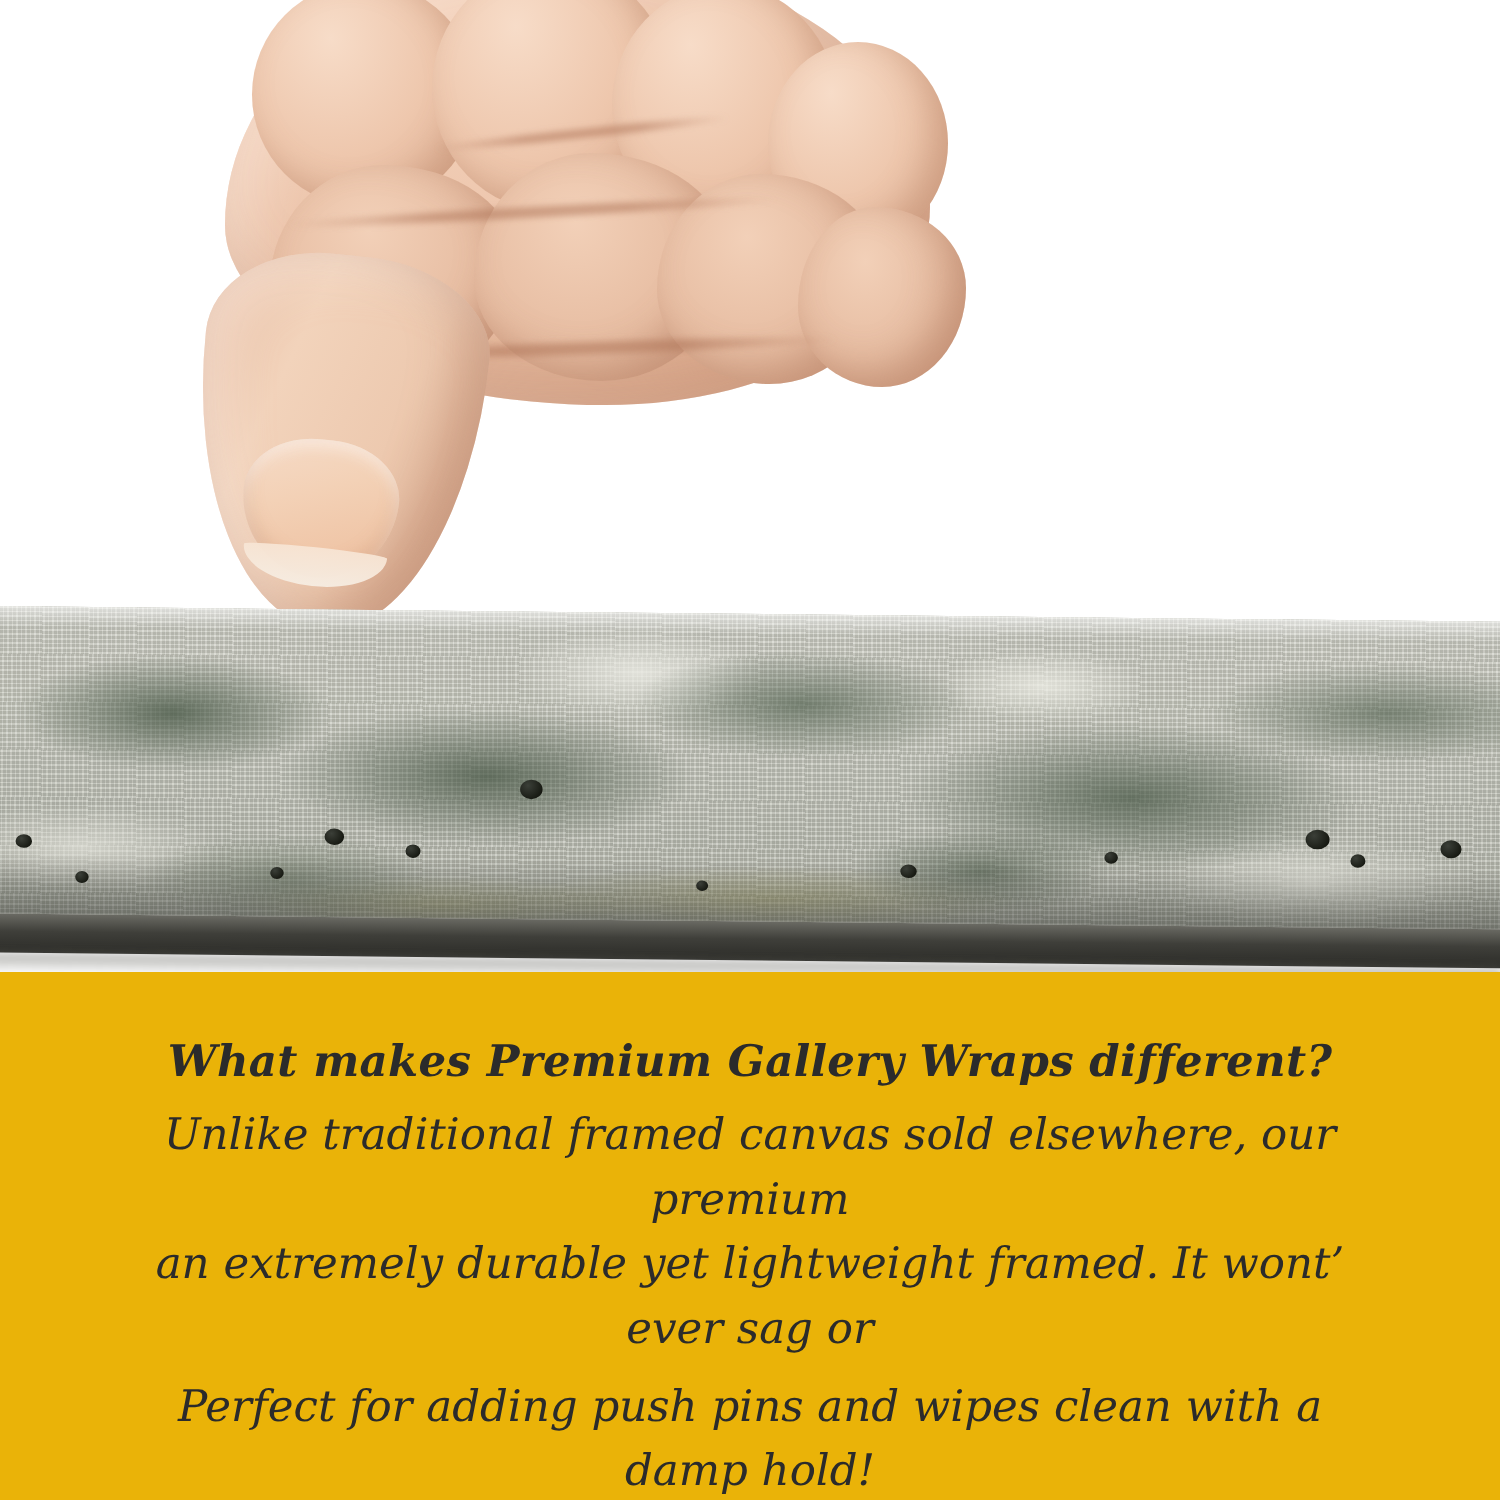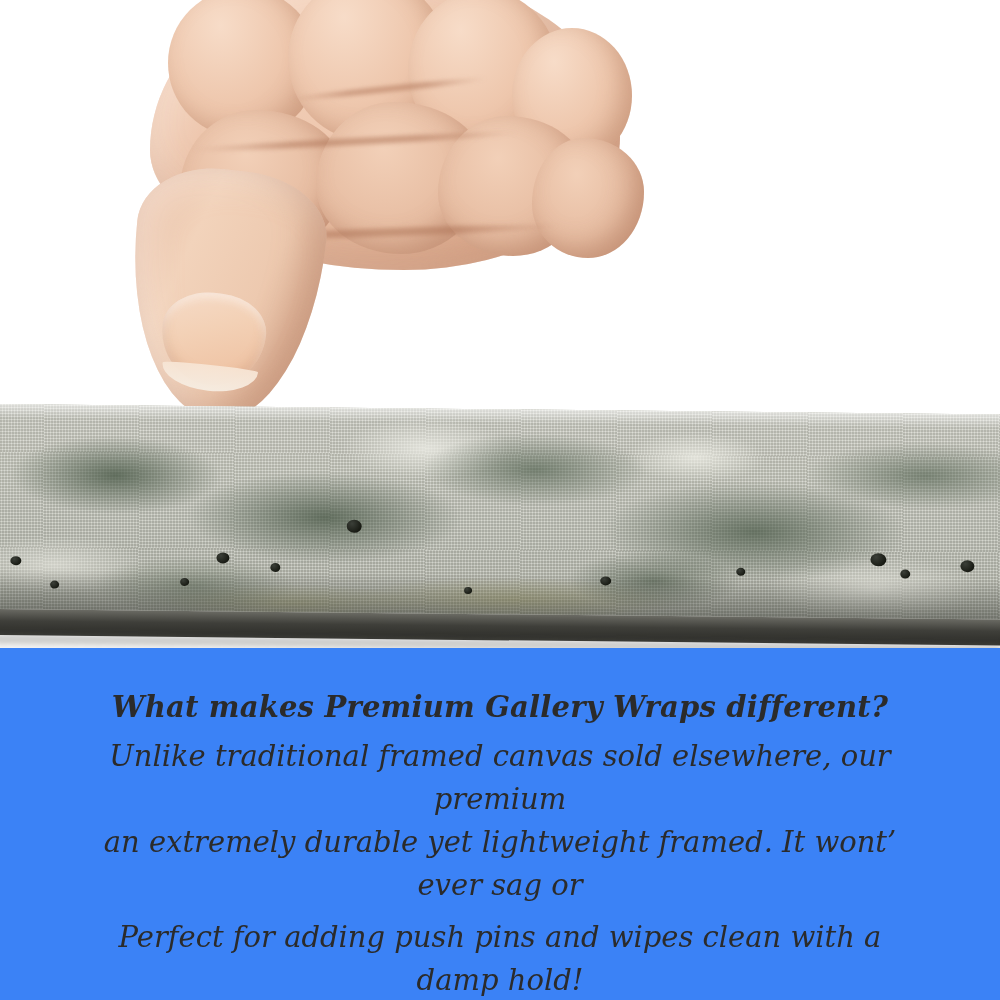--- a/index.html
+++ b/index.html
@@ -10,21 +10,21 @@
   body {
     width: 1000px;
     height: 1000px;
     overflow: hidden;
     font-family: "DejaVu Sans", sans-serif;
   }
   .page {
     position: relative;
     width: 1000px;
     height: 1000px;
-    background: #3b82f6;
+    background: #eab308;
   }
 
   
   .photo {
     position: absolute;
     left: 0;
     top: 0;
     width: 1000px;
     height: 648px;
     background: #ffffff;

